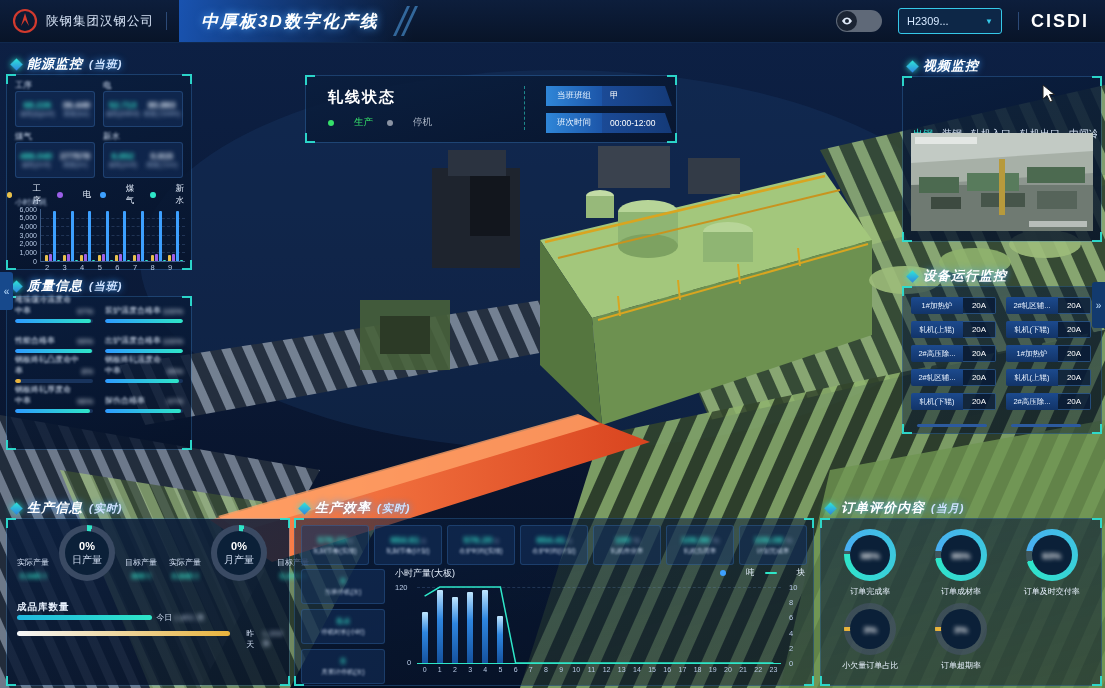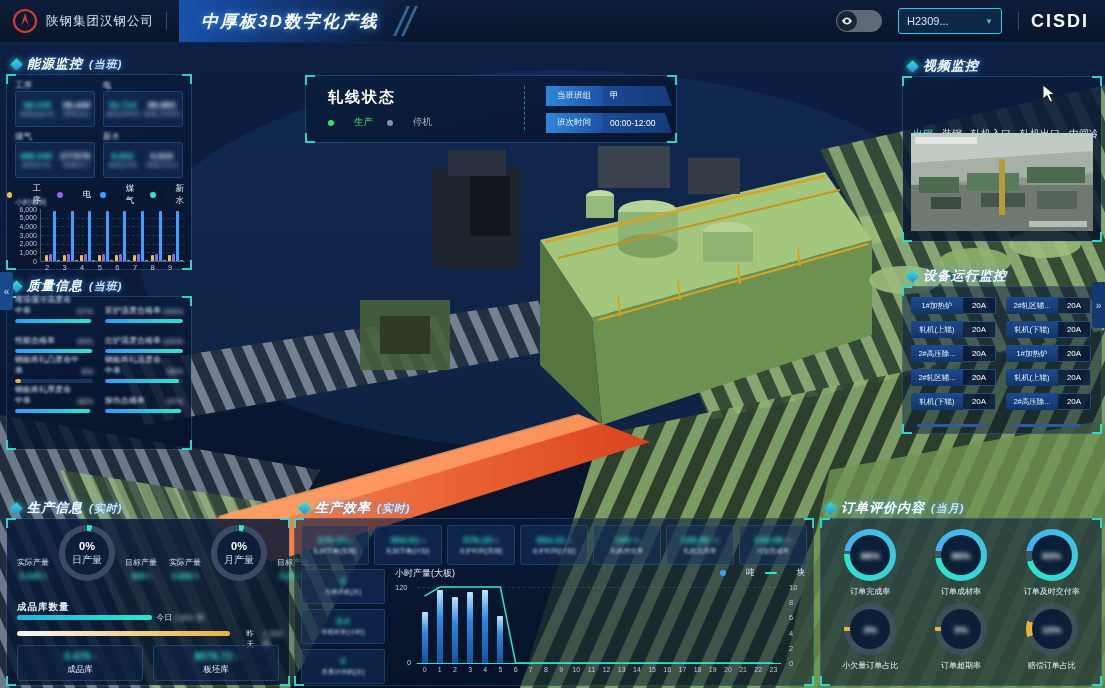--- a/index.html
+++ b/index.html
@@ -644,30 +644,20 @@
     <div id="stock-bars">
         <div class="sbar" style="top: 96px; width: 135.2px; background: linear-gradient(90deg, rgb(31, 182, 224), rgb(46, 230, 200));"></div>
         <div class="sbar-note" style="left: 149.2px; top: 93px;">
           <span>今日</span>
           <span class="bl">1,801 块</span>
         </div>
         <div class="sbar" style="top: 112px; width: 213.2px; background: linear-gradient(90deg, rgb(245, 247, 250), rgb(232, 179, 60));"></div>
         <div class="sbar-note" style="left: 227.2px; top: 109px; padding-left: 12px;">
           <span>昨天</span>
           <span class="bl">1,203 块</span>
-        </div>
-      </div>
-    <div id="prod-cards">
-        <div class="pcard">
-          <div class="cv bl">0.476 <small>t</small></div>
-          <div class="cl">成品库</div>
-        </div>
-        <div class="pcard">
-          <div class="cv bl">8076.72 <small>t</small></div>
-          <div class="cl">板坯库</div>
         </div>
       </div>
   </div>
 
   <div class="ptitle" style="left:300px;top:499px">
     <span class="dia"></span>
     <span>生产效率</span>
     <span class="suf">(实时)</span>
   </div>
   <div class="panel" style="left:294px;top:518px;width:518px;height:166px;background:linear-gradient(165deg,rgba(10,30,62,.6),rgba(6,18,40,.5))">
@@ -814,28 +804,20 @@
           <div class="olabel">小欠量订单占比</div>
         </div>
         <div class="og">
           <div class="donut" style="height: 52px; width: 52px; background: conic-gradient(from -95.4deg, rgb(232, 179, 60) 0deg, rgb(232, 179, 60) 3%, rgba(72, 84, 108, 0.55) 3%, rgba(72, 84, 108, 0.55) 100%);">
             <div class="hole" style="inset: 6px;">
               <div class="dv bl" style="font-size: 9.5px;">3%</div>
             </div>
           </div>
           <div class="olabel">订单超期率</div>
         </div>
-        <div class="og">
-          <div class="donut" style="height: 52px; width: 52px; background: conic-gradient(from -108deg, rgb(232, 179, 60) 0deg, rgb(232, 179, 60) 10%, rgba(72, 84, 108, 0.55) 10%, rgba(72, 84, 108, 0.55) 100%);">
-            <div class="hole" style="inset: 6px;">
-              <div class="dv bl" style="font-size: 9.5px;">10%</div>
-            </div>
-          </div>
-          <div class="olabel">赔偿订单占比</div>
-        </div>
       </div>
   </div>
 
   <div id="edge-left" class="edge">«</div>
   <div id="edge-right" class="edge">»</div>
 
   <svg id="cursor" width="16" height="20" viewBox="0 0 16 20">
     <polygon points="1,1 1,15 5,11.5 8,18 10.5,16.8 7.5,10.5 12.5,10.5" fill="#fff" stroke="#222" stroke-width="1"></polygon>
   </svg>
 </div>

